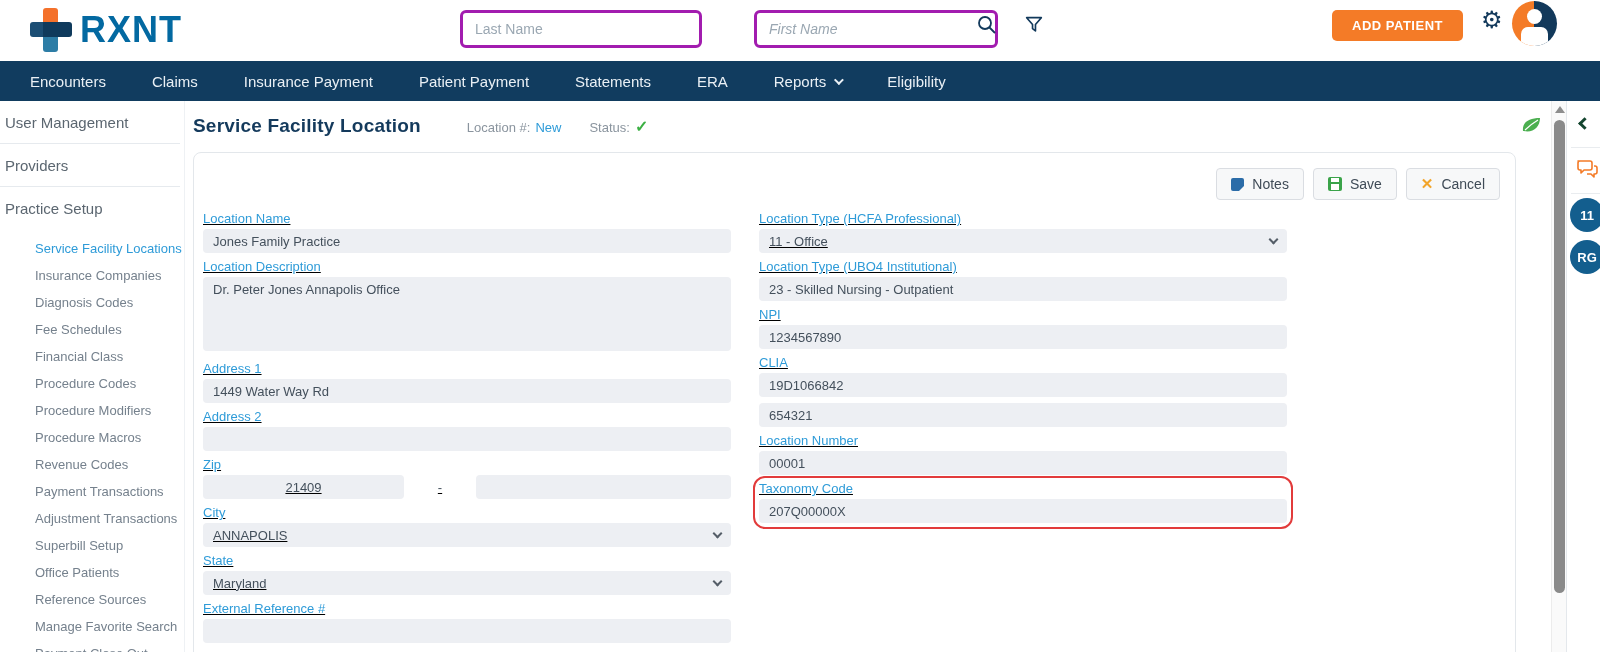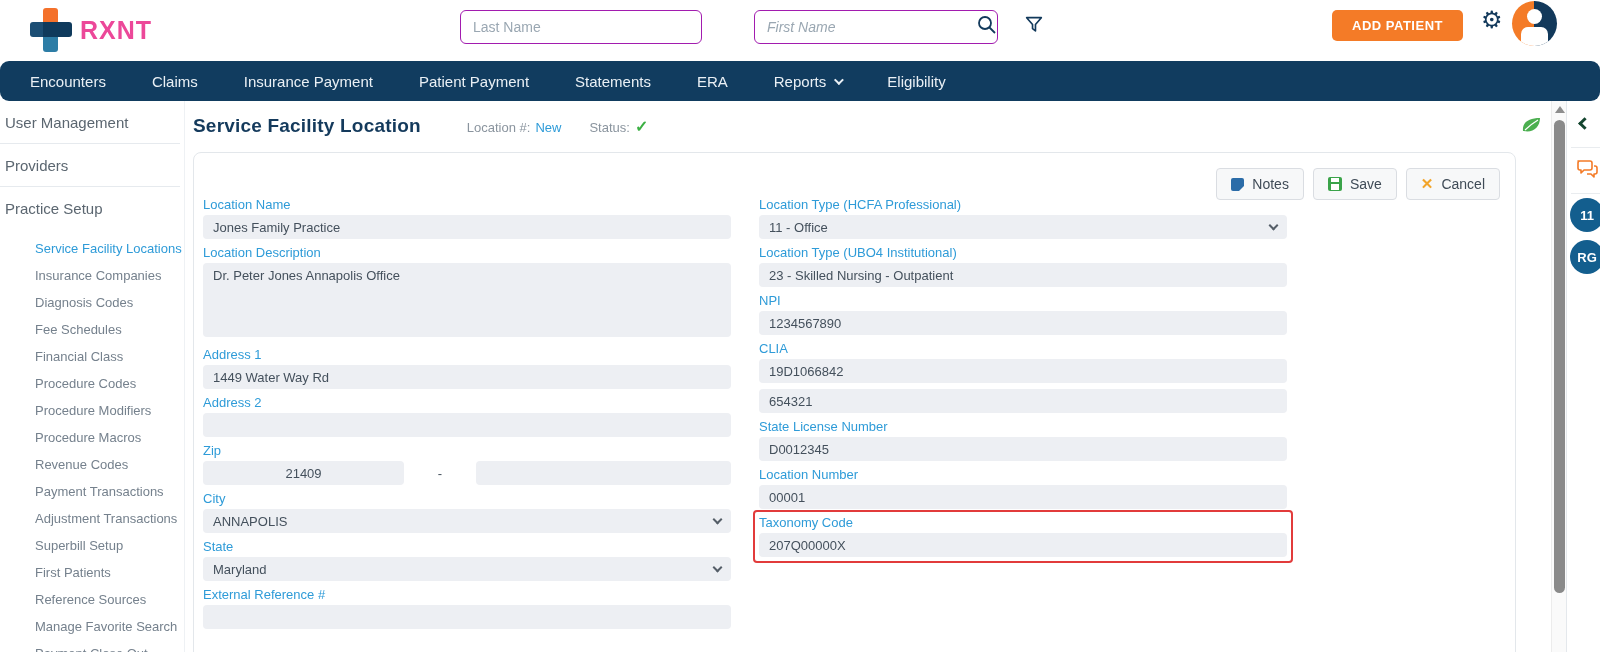--- a/index.html
+++ b/index.html
@@ -7,39 +7,39 @@
 
   
   .header { position:absolute; left:0; top:0; width:1600px; height:61px; background:#fff; }
   .logo { position:absolute; left:30px; top:8px; display:flex; align-items:center; gap:8px; }
   .cross { position:relative; width:42px; height:44px; }
   .cross .v { position:absolute; left:13px; top:0; width:15px; height:44px; border-radius:3px;
               background:linear-gradient(180deg,#F4712B 0 45%,#2D7DA6 45% 100%); }
   .cross .h { position:absolute; left:0; top:14px; width:42px; height:15px; border-radius:3px;
               background:linear-gradient(90deg,#1C4E74 0 55%,#0F3A5C 55% 100%); }
   .cross .c { position:absolute; left:13px; top:14px; width:15px; height:15px; background:#0F3A5C; }
-  .logo-text { font-size:25px; font-weight:bold; color:#ec4899; letter-spacing:1px; }
-  .hdr-input { position:absolute; top:10px; height:24px; border:1px solid #a21caf; border-radius:6px;
+  .logo-text { font-size:36px; font-weight:bold; color:#0369a1; letter-spacing:1px; }
+  .hdr-input { position:absolute; top:10px; height:24px; border:3px solid #a21caf; border-radius:6px;
                background:#fff; font-size:14px; color:#44505C; padding:16px 12px; outline:none; }
   .hdr-input::placeholder { color:#9AA7B2; }
   #lastName { left:460px; width:242px; }
   #firstName { left:754px; width:244px;font-style:italic; }
   .hdr-icon { position:absolute; top:14px; cursor:pointer; }
   .add-patient { position:absolute; left:1332px; top:10px; width:131px; height:31px; background:#F47B27;
                  color:#fff; border:none; border-radius:5px; font-size:13px; font-weight:bold;
                  letter-spacing:.5px; font-family:"Liberation Sans",sans-serif; cursor:pointer; }
   .gear { position:absolute; left:1481px; top:8px; font-size:24px; color:#12395B; cursor:pointer; line-height:1; }
   .avatar { position:absolute; left:1512px; top:1px; width:45px; height:45px; border-radius:50%;
             background:linear-gradient(90deg,#F47B27 0 50%,#12395B 50% 100%); overflow:hidden; cursor:pointer; }
   .avatar .head { position:absolute; left:15px; top:8px; width:15px; height:15px; border-radius:50%; background:#fff; }
   .avatar .body { position:absolute; left:9px; top:26px; width:27px; height:19px; border-radius:7px 7px 0 0; background:#fff; }
 
   
   .navbar { position:absolute; left:0; top:61px; width:1600px; height:40px; background:#113C5F;
-            display:flex; align-items:center; gap:46px; padding-left:30px;border-radius:9px; }
+            display:flex; align-items:center; gap:46px; padding-left:30px; }
   .nav-item { color:#EAF0F5; font-size:15px; font-weight:500; cursor:pointer; display:flex; align-items:center; gap:8px; white-space:nowrap; }
   .chev-down { width:7px; height:7px; border-right:2px solid #EAF0F5; border-bottom:2px solid #EAF0F5;
                transform:rotate(45deg) translateY(-2px); display:inline-block; }
 
   
   .sidebar { position:absolute; left:0; top:101px; width:185px; height:551px; background:#fff; border-right:1px solid #EEF1F4; }
   .side-head { font-size:15px; color:#5B6670; padding:13px 0 12px 5px; cursor:pointer; }
   .side-div { height:1px; background:#E6EAEE; margin-right:4px; }
   .side-items { margin-top:6px; }
   .side-item { font-size:13px; color:#75818D; padding:5px 0 5px 15px; line-height:17px; cursor:pointer; white-space:nowrap;margin-left:20px; }
@@ -61,35 +61,35 @@
          font-size:14px; color:#3F4B57; display:inline-flex; align-items:center; gap:8px;
          font-family:"Liberation Sans",sans-serif; cursor:pointer; }
   .ic-notes { position:relative; width:13px; height:13px; background:#2B6CA8; border-radius:2px; display:inline-block; }
   .ic-notes::after { content:""; position:absolute; right:0; bottom:0; border-style:solid; border-width:0 5px 5px 0;
                      border-color:transparent #F7F8F9 transparent transparent; transform:rotate(90deg); }
   .ic-save { position:relative; width:14px; height:14px; background:#3AA349; border-radius:2px; display:inline-block; }
   .ic-save::before { content:""; position:absolute; left:3px; top:1px; width:8px; height:4px; background:#fff; }
   .ic-save::after { content:""; position:absolute; left:3px; top:7px; width:8px; height:6px; background:#fff; }
   .ic-cancel { color:#F2A52B; font-size:15px; font-weight:bold; }
 
-  .form { position:absolute; left:9px; top:44px; display:flex; gap:28px; }
+  .form { position:absolute; left:9px; top:58px; display:flex; gap:28px;text-decoration:underline; }
   .col { width:528px; }
   .fg { margin-bottom:6px; }
   .fg label { display:block; font-size:13px; line-height:15px; color:#2E9BD8; margin-bottom:3px; }
   .ctl { width:100%; height:24px; background:#EDEFF3; border:none; border-radius:4px; font-size:13px;
          color:#44505C; padding:0 10px; font-family:"Liberation Sans",sans-serif; outline:none; }
   textarea.ctl { height:74px; padding-top:5px; resize:none; }
   .select { display:flex; align-items:center; justify-content:space-between; cursor:pointer; }
   .select .chev { width:7px; height:7px; border-right:2px solid #555E68; border-bottom:2px solid #555E68;
                   transform:rotate(45deg); margin-top:-4px; }
   .zip-row { display:flex; align-items:center; }
   .zip1 { width:201px; text-align:center; }
   .zip-dash { width:72px; text-align:center; color:#44505C; font-size:13px; }
   .zip2 { flex:1; }
-  .fg.highlight { border:2px solid #E23B3B; border-radius:4px; padding:3px 4px 4px 4px; margin:-5px -6px 7px -6px; }
+  .fg.highlight { border:2px solid #E23B3B; border-radius:12px; padding:3px 4px 4px 4px; margin:-5px -6px 7px -6px; }
 
   
   .leaf { position:absolute; left:1520px; top:115px; }
   .scrollbar { position:absolute; left:1551px; top:101px; width:15px; height:551px; background:#FAFAFA; border-left:1px solid #ECECEC; }
   .scroll-up { position:absolute; left:3px; top:5px; width:0; height:0;
                border-left:5px solid transparent; border-right:5px solid transparent; border-bottom:7px solid #8E8E8E; cursor:pointer; }
   .thumb { position:absolute; left:2px; top:19px; width:11px; height:473px; background:#8A8A8A; border-radius:6px; cursor:pointer; }
   .rail { position:absolute; left:1566px; top:101px; width:34px; height:551px; background:#fff; border-left:1px solid #E4E8EC; overflow:hidden; }
   .rail-chev { position:absolute; left:13px; top:18px; width:9px; height:9px;
                border-left:3px solid #14452F; border-bottom:3px solid #14452F; transform:rotate(45deg); cursor:pointer; }
@@ -159,21 +159,21 @@
     <div class="side-item">Diagnosis Codes</div>
     <div class="side-item">Fee Schedules</div>
     <div class="side-item">Financial Class</div>
     <div class="side-item">Procedure Codes</div>
     <div class="side-item">Procedure Modifiers</div>
     <div class="side-item">Procedure Macros</div>
     <div class="side-item">Revenue Codes</div>
     <div class="side-item">Payment Transactions</div>
     <div class="side-item">Adjustment Transactions</div>
     <div class="side-item">Superbill Setup</div>
-    <div class="side-item">First Patients</div>
+    <div class="side-item">Office Patients</div>
     <div class="side-item">Reference Sources</div>
     <div class="side-item">Manage Favorite Search</div>
     <div class="side-item">Payment Close Out</div>
 
   </div>
 </div>
 
 <div class="content">
   <div class="title-row">
     <span class="page-title">Service Facility Location</span>
@@ -263,24 +263,20 @@
           <input class="ctl" value="1234567890" style="">
         </div>
         <div class="fg">
           <label>CLIA</label>
           <input class="ctl" value="19D1066842" style="">
         </div>
         <div class="fg">
           <input class="ctl" value="654321" style="">
         </div>
         <div class="fg">
-          <label>State License Number</label>
-          <input class="ctl" value="D0012345" style="">
-        </div>
-        <div class="fg">
           <label>Location Number</label>
           <input class="ctl" value="00001" style="">
         </div>
         <div class="fg highlight">
           <label>Taxonomy Code</label>
           <input class="ctl" value="207Q00000X" style="">
         </div>
       </div>
     </div>
   </div>

